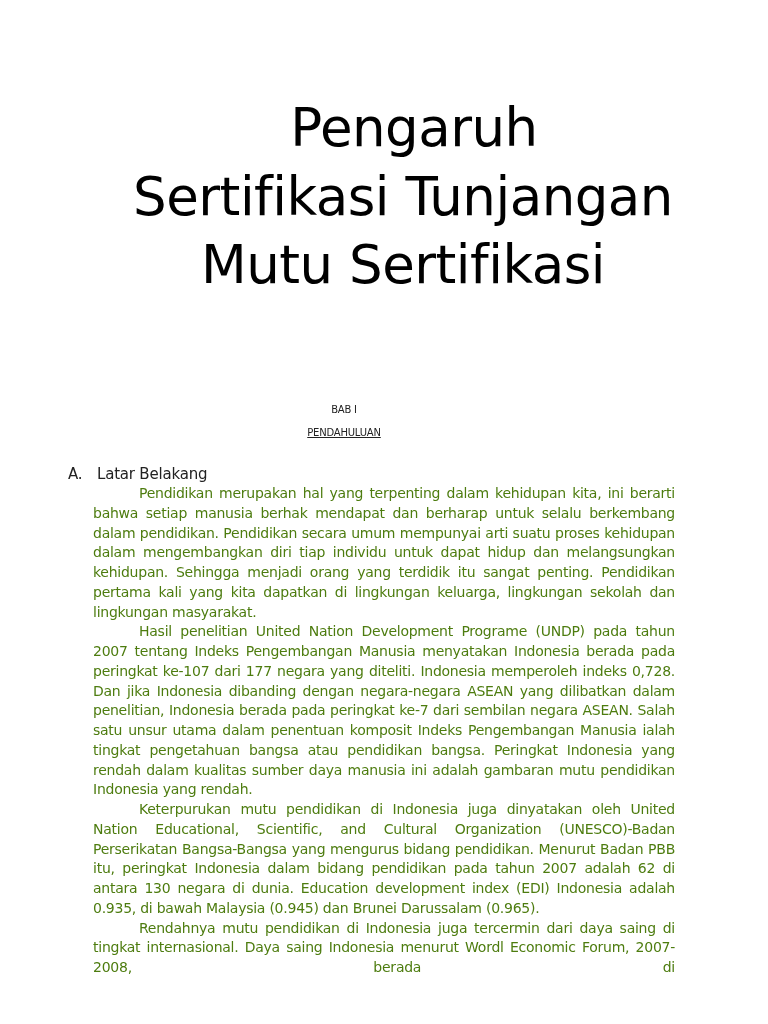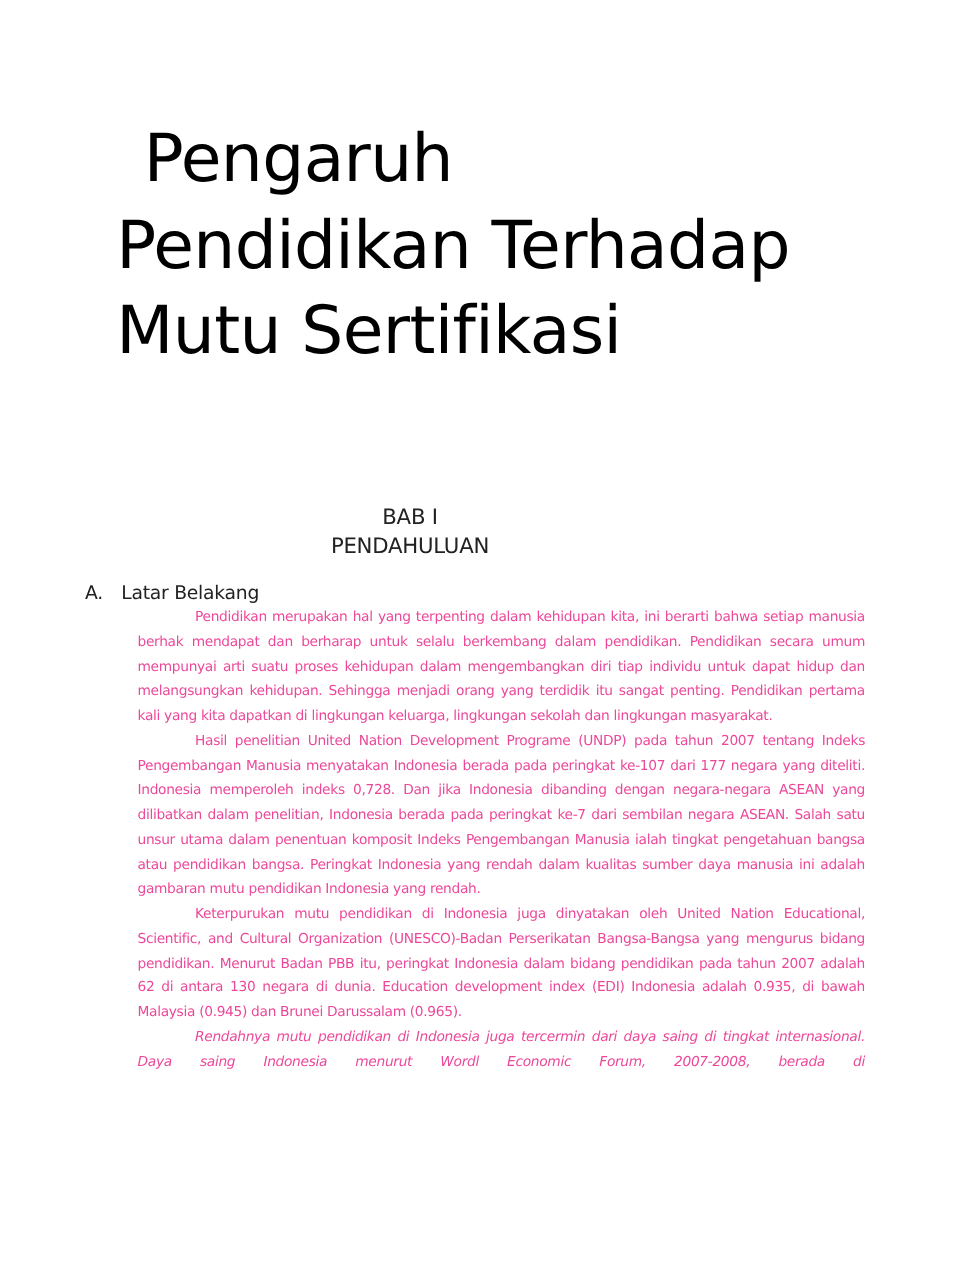--- a/index.html
+++ b/index.html
@@ -27,77 +27,76 @@
       top: 94px;
       width: 620px;
       margin: 0;
       font-family: "DejaVu Sans", sans-serif;
       font-weight: normal;
       font-size: 53px;
       line-height: 68.5px;
       letter-spacing: -0.5px;
       color: #000000;
     }
-    .title .tline { display: block; white-space: pre; }
+    .title .tline { display: block; white-space: pre; text-align: center; }
     .title .tline.first { padding-left: 22px; }
 
     .chapter {
       position: absolute;
-      left: 0;
+      left: 16px;
       width: 656px;
       text-align: center;
       font-family: "DejaVu Sans", sans-serif;
-      font-size: 17px;
+      font-size: 10px;
       color: #222;
       letter-spacing: -0.2px;
     }
     .chapter.bab { top: 404px; }
-    .chapter.pend { top: 427px; }
+    .chapter.pend { top: 427px; text-decoration: underline; }
 
     .section-heading {
       position: absolute;
       left: 68px;
       top: 465px;
       font-family: "DejaVu Sans", sans-serif;
       font-size: 15px;
       color: #222;
       letter-spacing: -0.2px;
     }
     .section-heading .num { display: inline-block; width: 29px; }
 
     .body {
       position: absolute;
-      left: 110px;
+      left: 93px;
       top: 484px;
       width: 582px;
       font-family: "DejaVu Sans", sans-serif;
-      font-size: 11px;
+      font-size: 14px;
       line-height: 19.75px;
-      color: #ec4899;
+      color: #4d7c0f;
       letter-spacing: -0.25px;
       word-spacing: 0px;
     }
     .body p {
       margin: 0;
       text-indent: 46px;
       text-align: justify;
     }
     .body p.last-open {
       text-align-last: justify;
-      font-style: italic;
     }
   </style>
 </head>
 <body>
 
 <div class="page">
 
   <h1 class="title">
     <span class="tline first">Pengaruh</span>
-    <span class="tline">Pendidikan Terhadap</span>
+    <span class="tline">Sertifikasi Tunjangan</span>
     <span class="tline">Mutu Sertifikasi</span>
   </h1>
 
   <div class="chapter bab">BAB I</div>
   <div class="chapter pend">PENDAHULUAN</div>
 
   <div class="section-heading">
     <span class="num">A.</span><span>Latar Belakang</span>
   </div>
 

